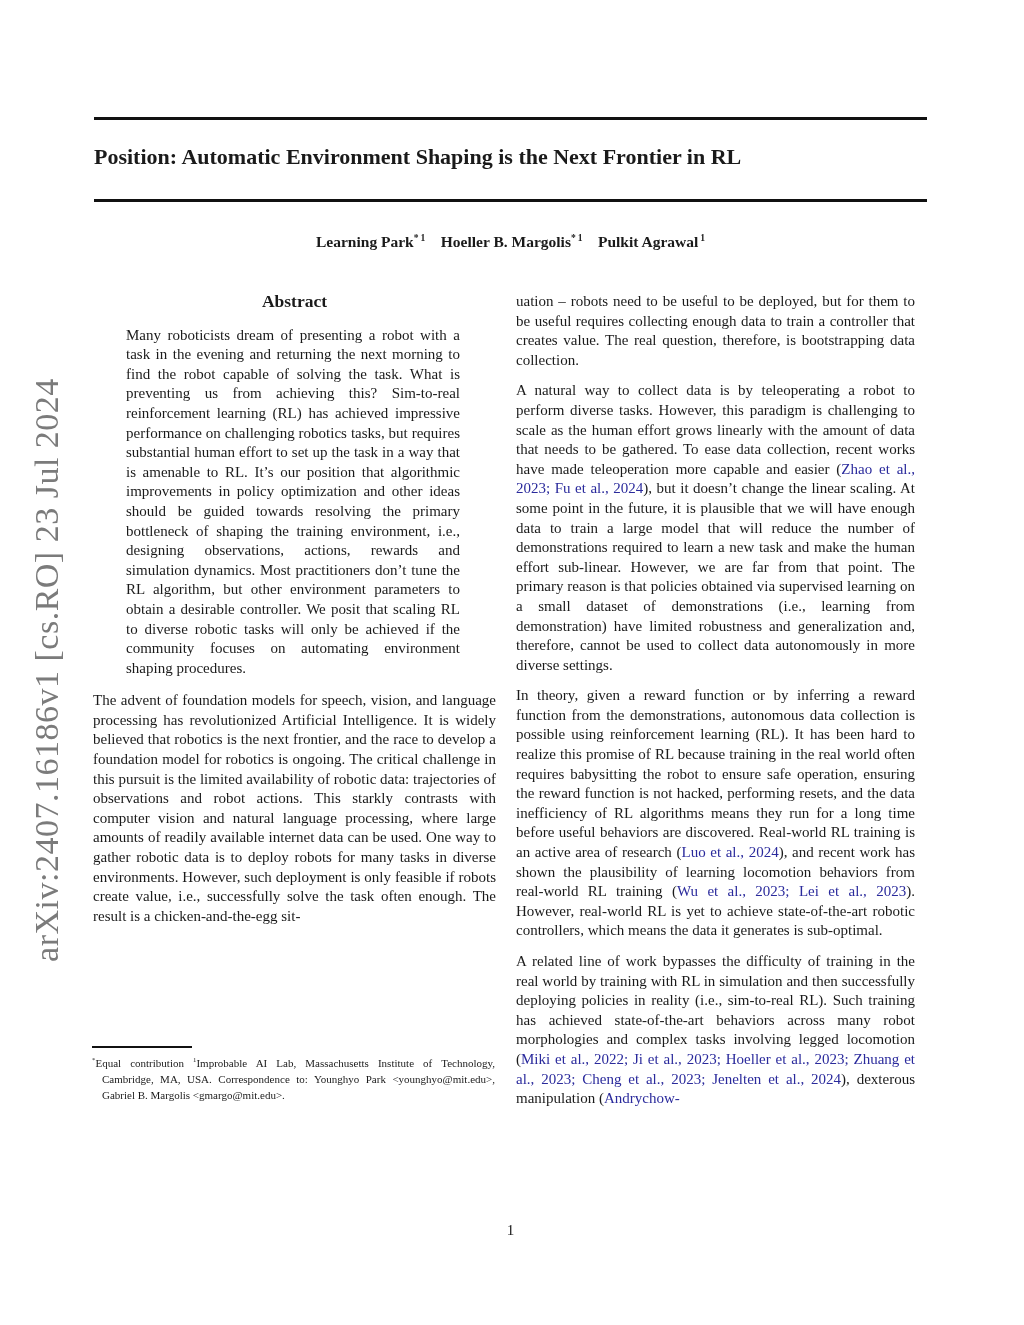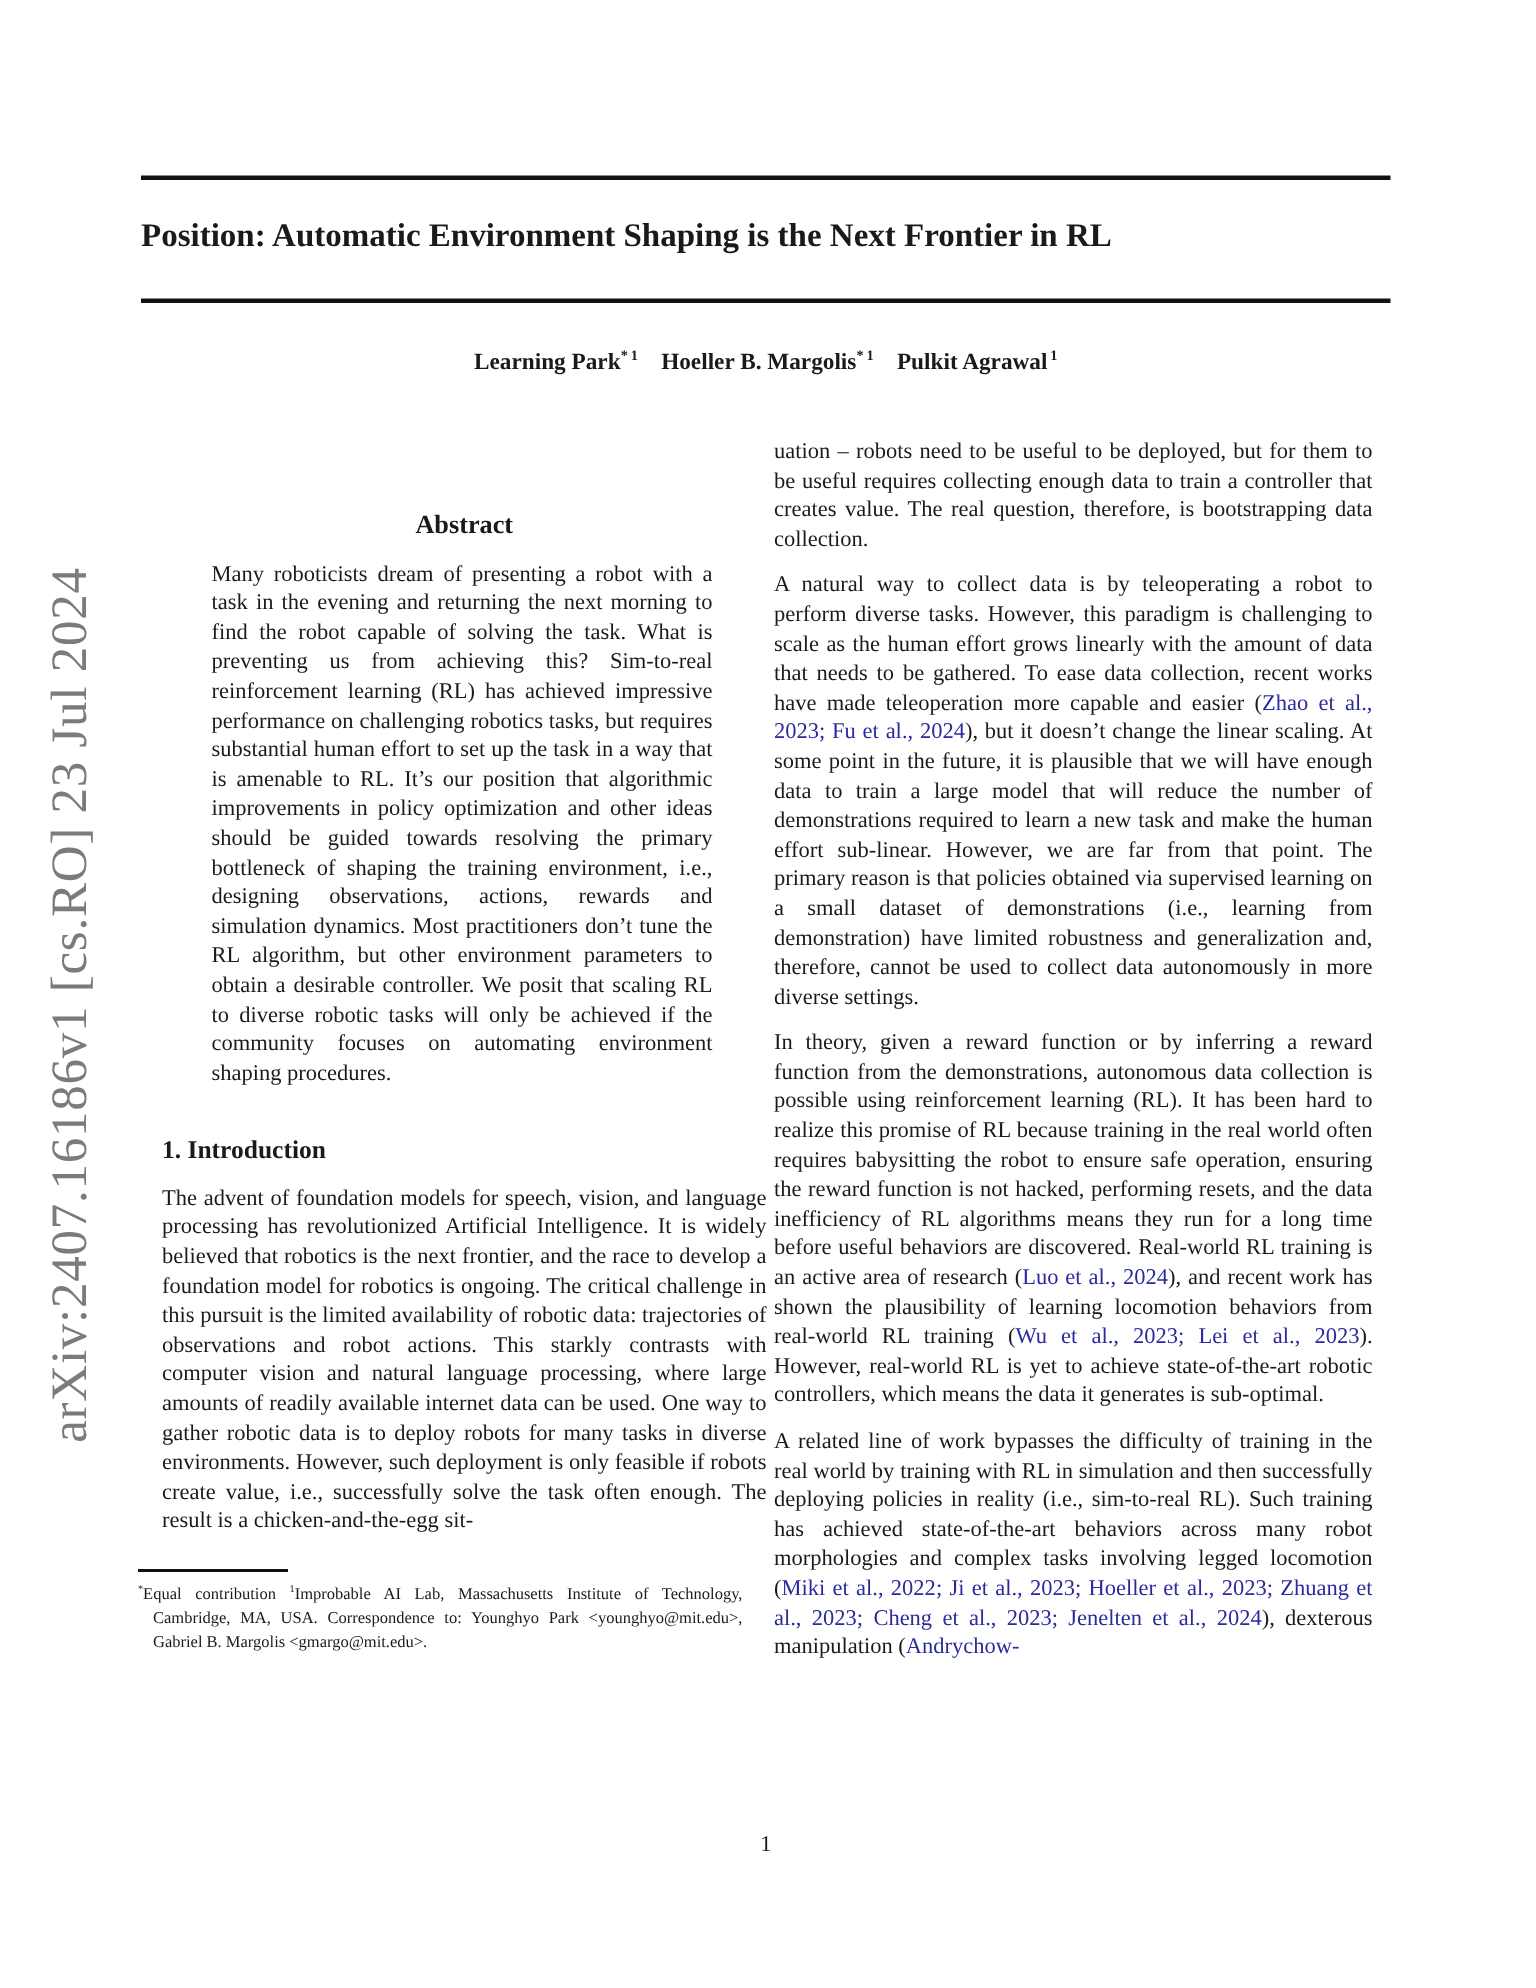--- a/index.html
+++ b/index.html
@@ -50,21 +50,21 @@
   sup { font-size: 62%; line-height: 0; }
   .col {
     position: absolute;
     top: 292px;
     font-size: 15px;
     line-height: 19.6px;
     text-align: justify;
     hyphens: auto;
     -webkit-hyphens: auto;
   }
-  .col-left  { left: 108px;  width: 403px; margin-top: 48px; }
+  .col-left  { left: 93px;  width: 403px; }
   .col-right { left: 516px; width: 399px; }
   .abstract-heading {
     text-align: center;
     font-size: 17.5px;
     font-weight: bold;
     margin: 0 0 14px 0;
   }
   .abstract-body {
     margin: 0 36px 0 33px;
     line-height: 19.6px;
@@ -117,21 +117,20 @@
 
   <div class="paper-title">Position: Automatic Environment Shaping is the Next Frontier in RL</div>
 
   <div class="rule rule-mid"></div>
 
   <div class="author-line"><span class="seg-p">Learning Park</span><sup class="seg-sup">* 1</sup><span class="seg-p"> </span><span class="seg-p">Hoeller B. Margolis</span><sup class="seg-sup">* 1</sup><span class="seg-p"> </span><span class="seg-p">Pulkit Agrawal</span><sup class="seg-sup"> 1</sup></div>
 
   <div class="col col-left">
     <div class="abstract-heading">Abstract</div>
     <div class="abstract-body">Many roboticists dream of presenting a robot with a task in the evening and returning the next morning to find the robot capable of solving the task. What is preventing us from achieving this? Sim-to-real reinforcement learning (RL) has achieved impressive performance on challenging robotics tasks, but requires substantial human effort to set up the task in a way that is amenable to RL. It’s our position that algorithmic improvements in policy optimization and other ideas should be guided towards resolving the primary bottleneck of shaping the training environment, i.e., designing observations, actions, rewards and simulation dynamics. Most practitioners don’t tune the RL algorithm, but other environment parameters to obtain a desirable controller. We posit that scaling RL to diverse robotic tasks will only be achieved if the community focuses on automating environment shaping procedures.</div>
-    <div class="section-heading">1. Introduction</div>
     <div class="para">The advent of foundation models for speech, vision, and language processing has revolutionized Artificial Intelligence. It is widely believed that robotics is the next frontier, and the race to develop a foundation model for robotics is ongoing. The critical challenge in this pursuit is the limited availability of robotic data: trajectories of observations and robot actions. This starkly contrasts with computer vision and natural language processing, where large amounts of readily available internet data can be used. One way to gather robotic data is to deploy robots for many tasks in diverse environments. However, such deployment is only feasible if robots create value, i.e., successfully solve the task often enough. The result is a chicken-and-the-egg sit-</div>
   </div>
 
   <div class="col col-right">
     <div class="para"><span class="seg-p">uation – robots need to be useful to be deployed, but for them to be useful requires collecting enough data to train a controller that creates value. The real question, therefore, is bootstrapping data collection.</span></div>
     <div class="para"><span class="seg-p">A natural way to collect data is by teleoperating a robot to perform diverse tasks. However, this paradigm is challenging to scale as the human effort grows linearly with the amount of data that needs to be gathered. To ease data collection, recent works have made teleoperation more capable and easier (</span><span class="seg-c">Zhao et al., 2023</span><span class="seg-c">; </span><span class="seg-c">Fu et al., 2024</span><span class="seg-p">), but it doesn’t change the linear scaling. At some point in the future, it is plausible that we will have enough data to train a large model that will reduce the number of demonstrations required to learn a new task and make the human effort sub-linear. However, we are far from that point. The primary reason is that policies obtained via supervised learning on a small dataset of demonstrations (i.e., learning from demonstration) have limited robustness and generalization and, therefore, cannot be used to collect data autonomously in more diverse settings.</span></div>
     <div class="para"><span class="seg-p">In theory, given a reward function or by inferring a reward function from the demonstrations, autonomous data collection is possible using reinforcement learning (RL). It has been hard to realize this promise of RL because training in the real world often requires babysitting the robot to ensure safe operation, ensuring the reward function is not hacked, performing resets, and the data inefficiency of RL algorithms means they run for a long time before useful behaviors are discovered. Real-world RL training is an active area of research (</span><span class="seg-c">Luo et al., 2024</span><span class="seg-p">), and recent work has shown the plausibility of learning locomotion behaviors from real-world RL training (</span><span class="seg-c">Wu et al., 2023</span><span class="seg-c">; </span><span class="seg-c">Lei et al., 2023</span><span class="seg-p">). However, real-world RL is yet to achieve state-of-the-art robotic controllers, which means the data it generates is sub-optimal.</span></div>
     <div class="para"><span class="seg-p">A related line of work bypasses the difficulty of training in the real world by training with RL in simulation and then successfully deploying policies in reality (i.e., sim-to-real RL). Such training has achieved state-of-the-art behaviors across many robot morphologies and complex tasks involving legged locomotion (</span><span class="seg-c">Miki et al., 2022</span><span class="seg-c">; </span><span class="seg-c">Ji et al., 2023</span><span class="seg-c">; </span><span class="seg-c">Hoeller et al., 2023</span><span class="seg-c">; </span><span class="seg-c">Zhuang et al., 2023</span><span class="seg-c">; </span><span class="seg-c">Cheng et al., 2023</span><span class="seg-c">; </span><span class="seg-c">Jenelten et al., 2024</span><span class="seg-p">), dexterous manipulation (</span><span class="seg-c">Andrychow-</span></div>
   </div>
 

